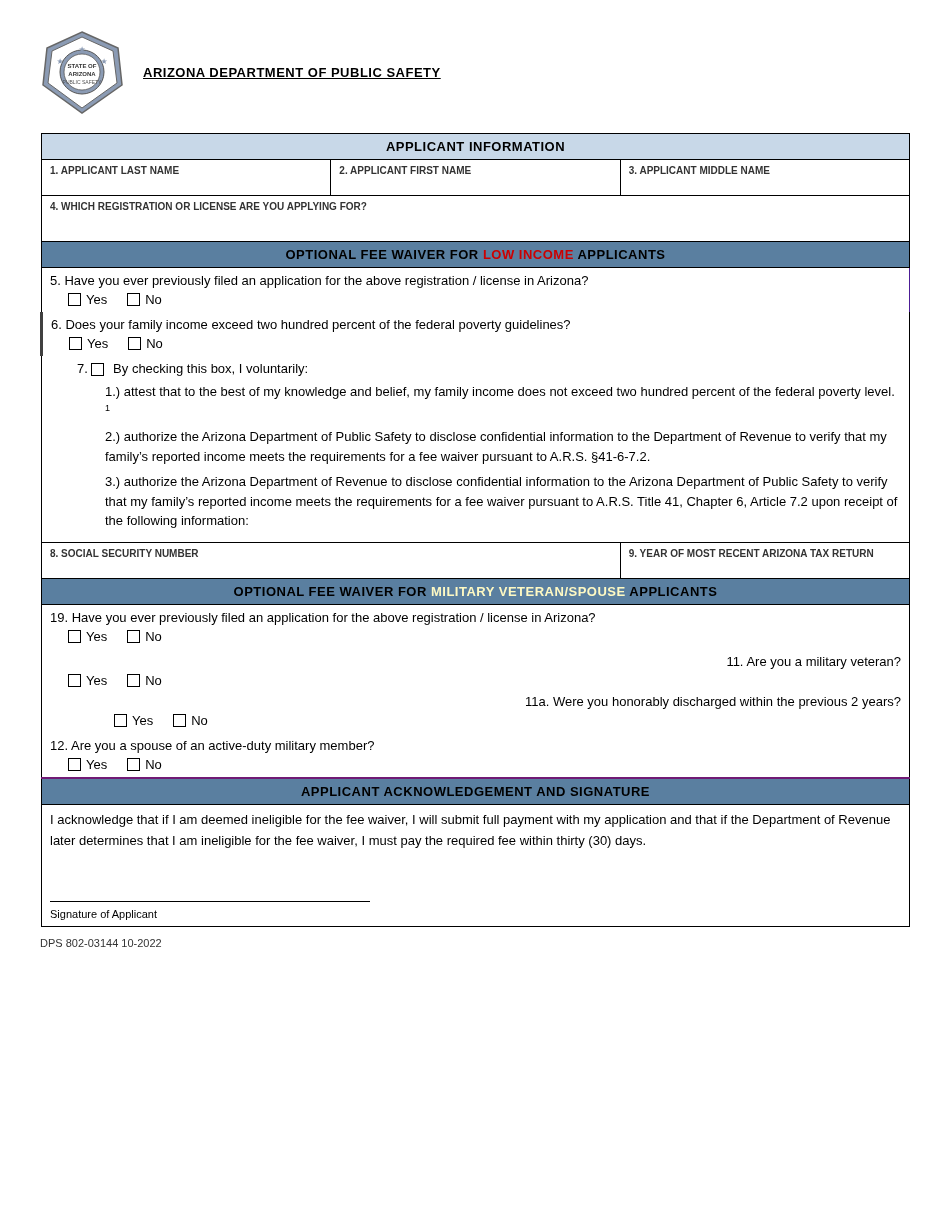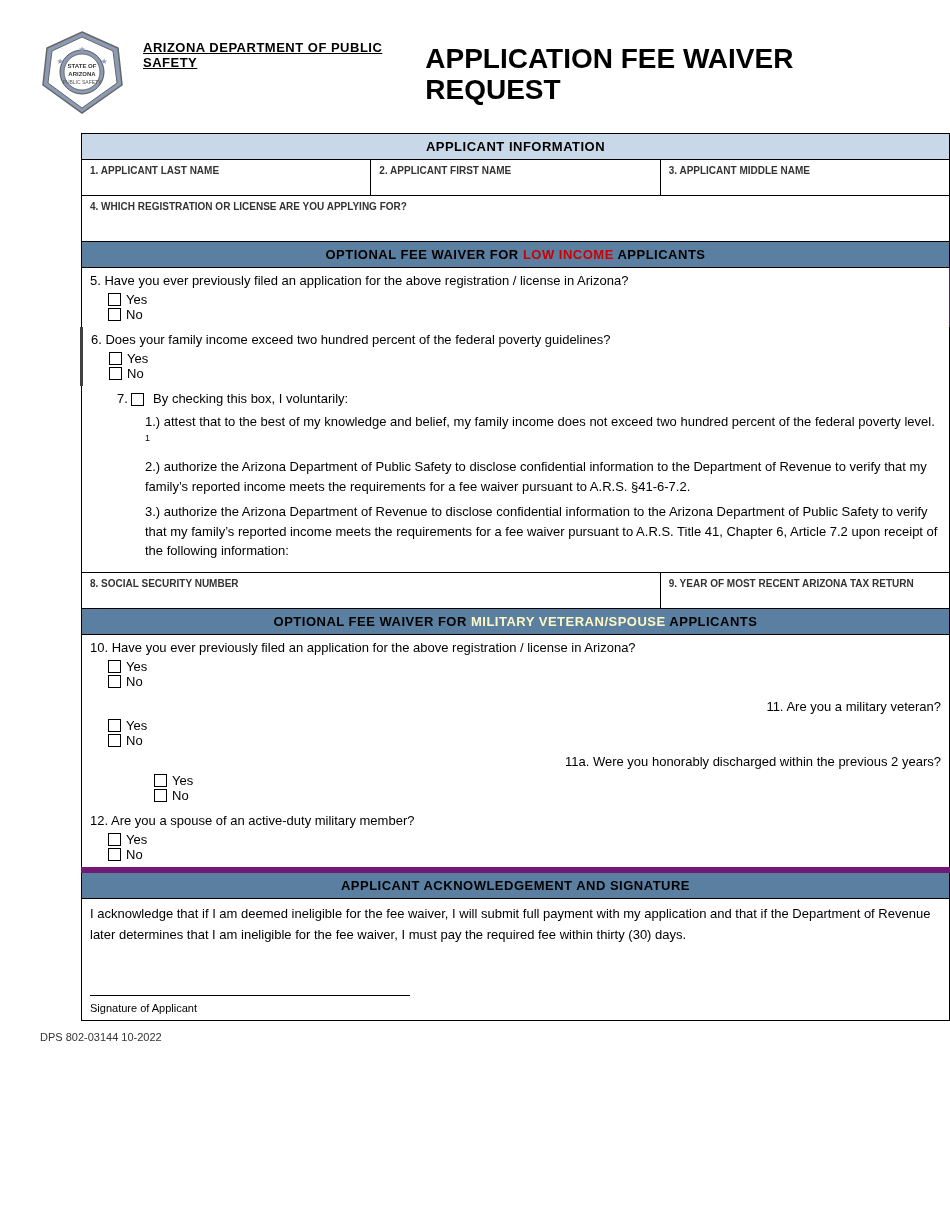--- a/index.html
+++ b/index.html
@@ -40,21 +40,20 @@
       color: #000;
       line-height: 1.1;
       margin-top: 4px;
     }
 
     
     .main-table {
       width: 100%;
       border-collapse: collapse;
       border: 1.5px solid #000;
-      margin-left: 40px;
     }
     .main-table td, .main-table th {
       border: 1px solid #000;
       padding: 5px 8px;
       vertical-align: top;
     }
 
     
     .section-header {
       background: #c8d8e8;
@@ -87,23 +86,23 @@
     }
     .question-block {
       padding: 6px 10px 4px 10px;
     }
     .question-text {
       font-size: 13px;
       margin-bottom: 4px;
     }
     .checkbox-row {
       display: flex;
+      gap: 20px;
       margin-top: 4px;
       margin-left: 18px;
-      flex-direction: column;
     }
     .checkbox-item {
       display: flex;
       align-items: center;
       gap: 5px;
       font-size: 13px;
     }
     .checkbox-box {
       width: 13px;
       height: 13px;
@@ -166,21 +165,20 @@
       <text x="42" y="46" text-anchor="middle" font-size="6" font-weight="bold" fill="#333">ARIZONA</text>
       <text x="42" y="54" text-anchor="middle" font-size="5" fill="#555">PUBLIC SAFETY</text>
 
       <text x="20" y="34" text-anchor="middle" font-size="8" fill="#8B9BB4">★</text>
       <text x="64" y="34" text-anchor="middle" font-size="8" fill="#8B9BB4">★</text>
       <text x="42" y="22" text-anchor="middle" font-size="8" fill="#8B9BB4">★</text>
     </svg>
   </div>
   <div class="header-text">
     <span class="dept-name">ARIZONA DEPARTMENT OF PUBLIC SAFETY</span>
-    <span class="form-title">APPLICATION FEE WAIVER REQUEST</span>
   </div>
 </div>
 
 <table class="main-table">
 
   <tbody>
       <tr>
     <td colspan="3" class="section-header">APPLICANT INFORMATION</td>
   </tr>
 
@@ -269,21 +267,21 @@
   </tr>
 
   <tr>
     <td colspan="3" class="section-header-dark">
       <span>OPTIONAL FEE WAIVER FOR </span><span class="highlight-orange">MILITARY VETERAN/SPOUSE</span><span> APPLICANTS</span>
     </td>
   </tr>
 
   <tr>
     <td colspan="3" class="question-block" style="border-left:1px solid #000;border-right:1px solid #000;border-bottom:none;">
-      <div class="question-text">10.  Have you ever previously filed an application for the above registration / license in Arizona?</div>
+      <div class="question-text">19.  Have you ever previously filed an application for the above registration / license in Arizona?</div>
       <div class="checkbox-row">
         <div class="checkbox-item">
           <div class="checkbox-box"></div>
           <span>Yes</span>
         </div>
         <div class="checkbox-item">
           <div class="checkbox-box"></div>
           <span>No</span>
         </div>
       </div>
@@ -330,21 +328,21 @@
         </div>
         <div class="checkbox-item">
           <div class="checkbox-box"></div>
           <span>No</span>
         </div>
       </div>
     </td>
   </tr>
 
   <tr>
-    <td colspan="3" class="section-header-dark" style="border-top:6px solid #701a75;">APPLICANT ACKNOWLEDGEMENT AND SIGNATURE</td>
+    <td colspan="3" class="section-header-dark" style="border-top:2px solid #701a75;">APPLICANT ACKNOWLEDGEMENT AND SIGNATURE</td>
   </tr>
 
   <tr>
     <td colspan="3" class="sig-area">
       <p style="font-size:13px;line-height:1.6;">I acknowledge that if I am deemed ineligible for the fee waiver, I will submit full payment with my application and that if the Department of Revenue later determines that I am ineligible for the fee waiver, I must pay the required fee within thirty (30) days.</p>
       <div class="sig-line"></div>
       <span class="sig-label">Signature of Applicant</span>
     </td>
   </tr>
 

